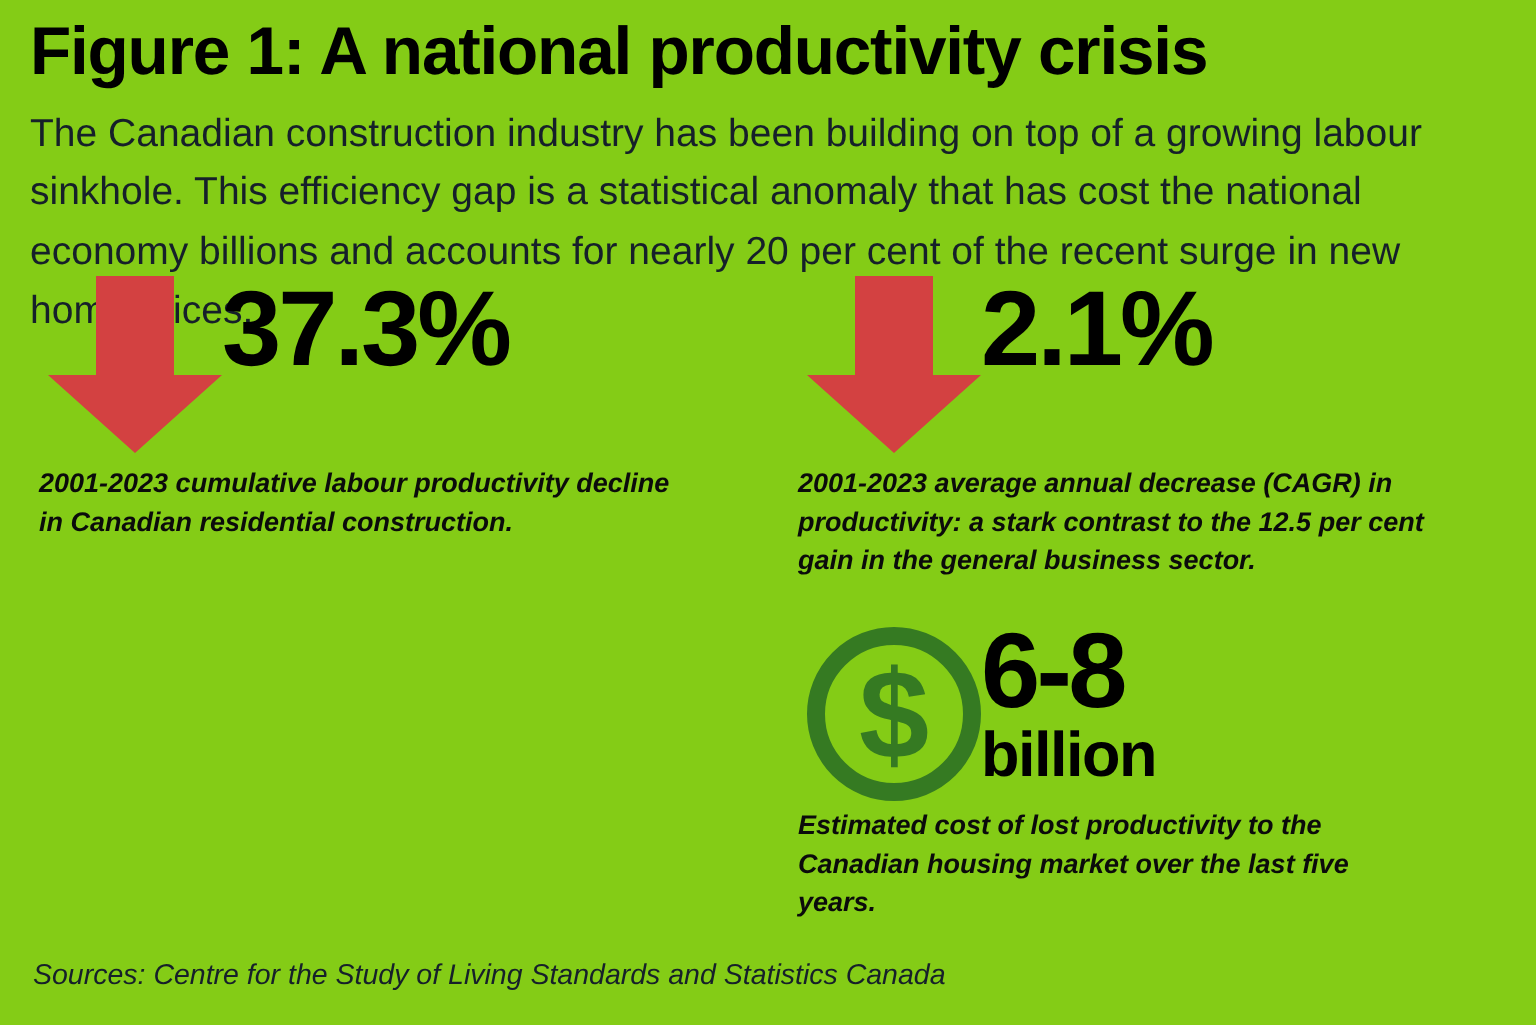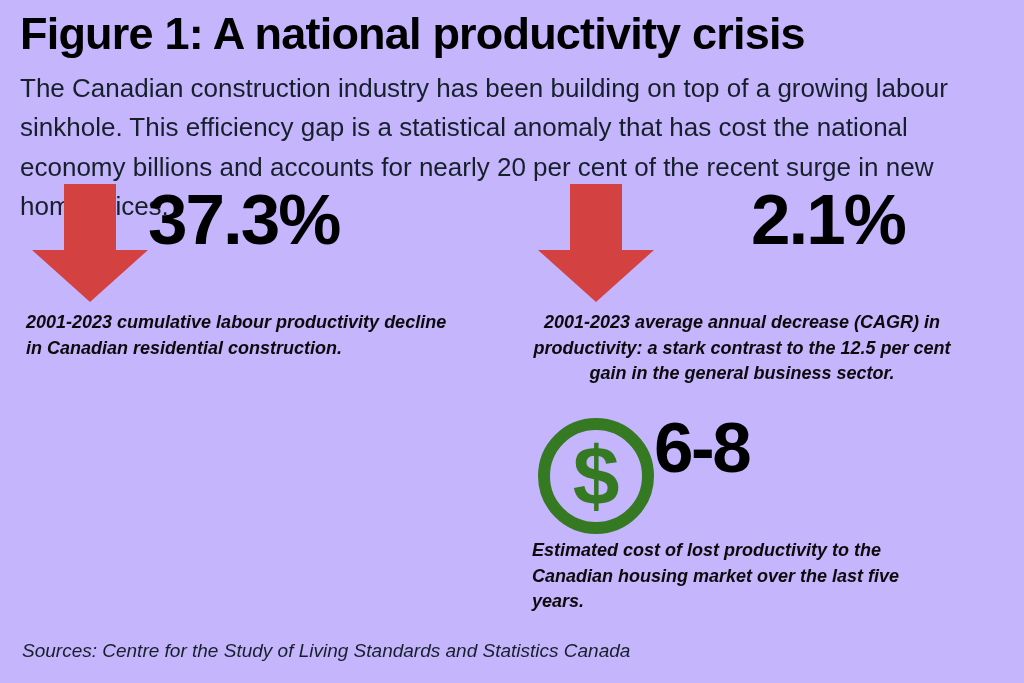--- a/index.html
+++ b/index.html
@@ -11,21 +11,21 @@
     height: 683px;
     background: #bce4fc;
     font-family: "Liberation Sans", sans-serif;
     color: #0d0d0d;
     overflow: hidden;
   }
   .figure {
     position: relative;
     width: 1024px;
     height: 683px;
-    background: #c4b5fd;
+    background: #84cc16;
     box-sizing: border-box;
     padding: 0;
   }
 
   
   .header {
     position: absolute;
     left: 20px;
     top: 10px;
     width: 984px;
@@ -53,21 +53,21 @@
     left: 4px;
     top: 178px;
     width: 866px;
     height: 440px;
   }
   .stat {
     position: absolute;
     width: 470px;
   }
   .stat-r1c1 { left: 22px;  top: 0px; }
-  .stat-r1c2 { left: 528px; top: 0px; text-align: center; }
+  .stat-r1c2 { left: 528px; top: 0px; }
   .stat-r2c1 { left: 22px;  top: 238px; }
   .stat-r2c2 { left: 528px; top: 228px; }
 
   .stat-head {
     display: flex;
     align-items: flex-start;
     height: 128px;
   }
   .icon-wrap {
     flex: 0 0 auto;
@@ -167,20 +167,21 @@
     <div class="stat stat-r2c2">
       <div class="stat-head">
         <div class="icon-wrap">
           <svg width="128" height="128" viewBox="0 0 128 128" aria-hidden="true">
             <circle cx="64" cy="70" r="52" fill="none" stroke="#357a22" stroke-width="12"></circle>
             <text x="64" y="70" text-anchor="middle" dominant-baseline="central" font-family="Liberation Sans, sans-serif" font-size="84" font-weight="bold" fill="#357a22">$</text>
           </svg>
         </div>
         <div class="stat-value">
           <div class="big-number money">6-8</div>
+          <div class="unit-line">billion</div>
         </div>
       </div>
       <div class="stat-caption">Estimated cost of lost productivity to the Canadian housing market over the last five years.</div>
     </div>
 
   </div>
 
   <div class="sources">Sources: Centre for the Study of Living Standards and Statistics Canada</div>
 
 </div>

